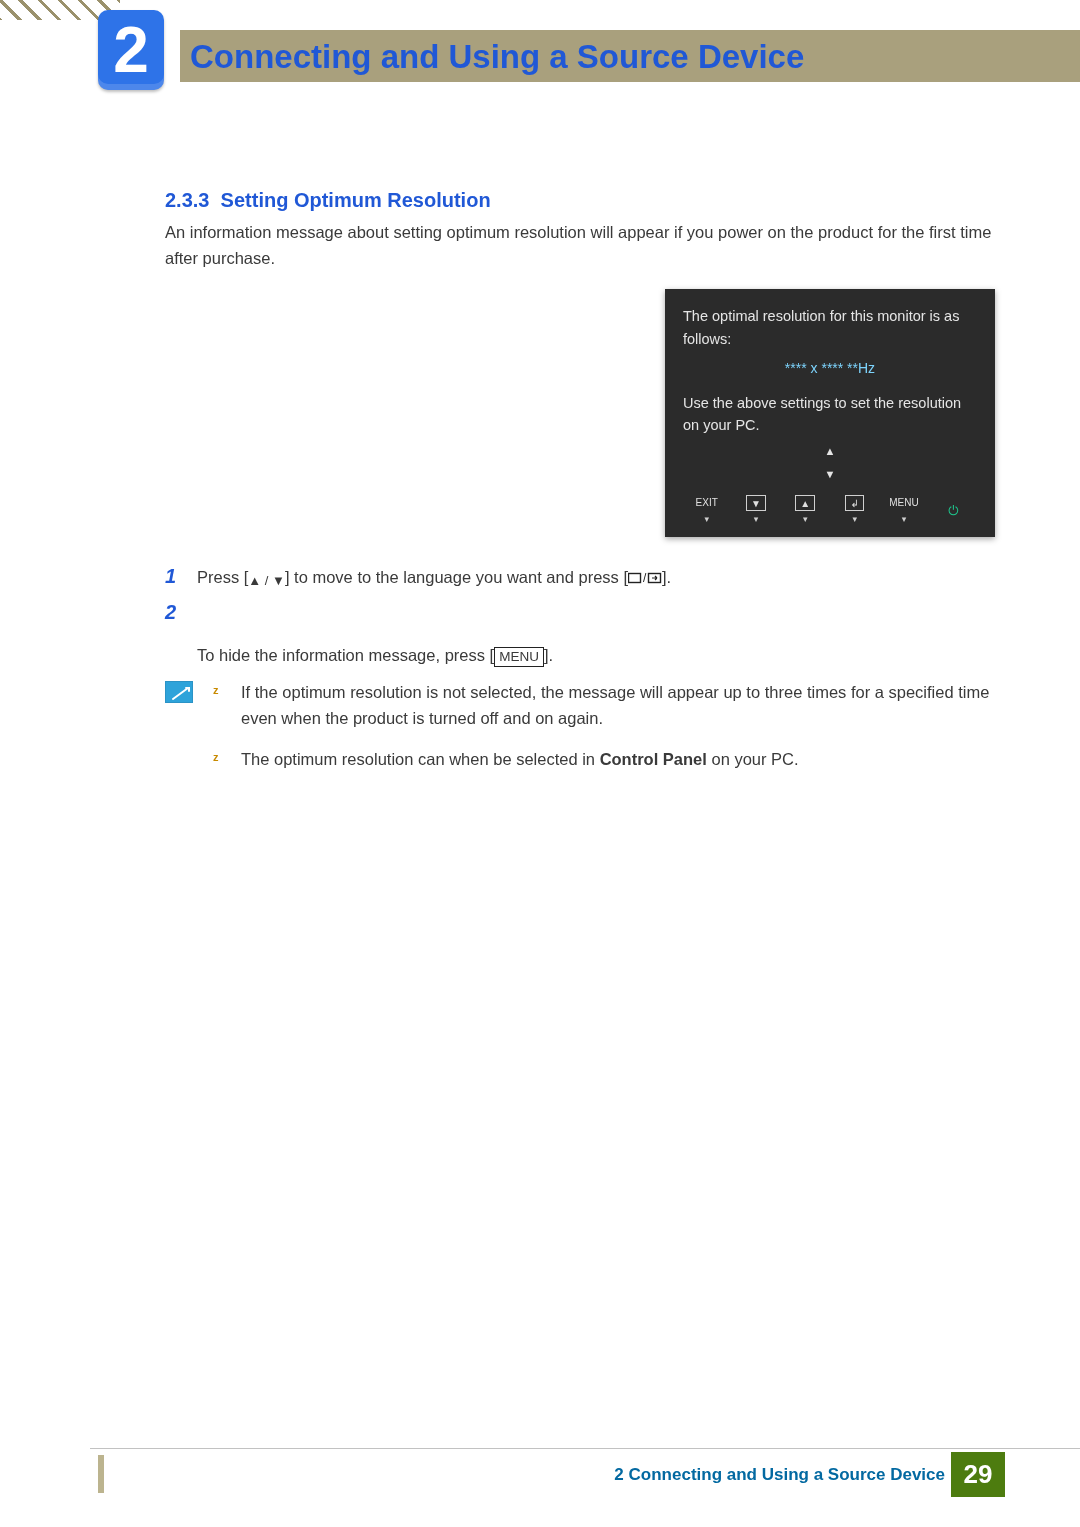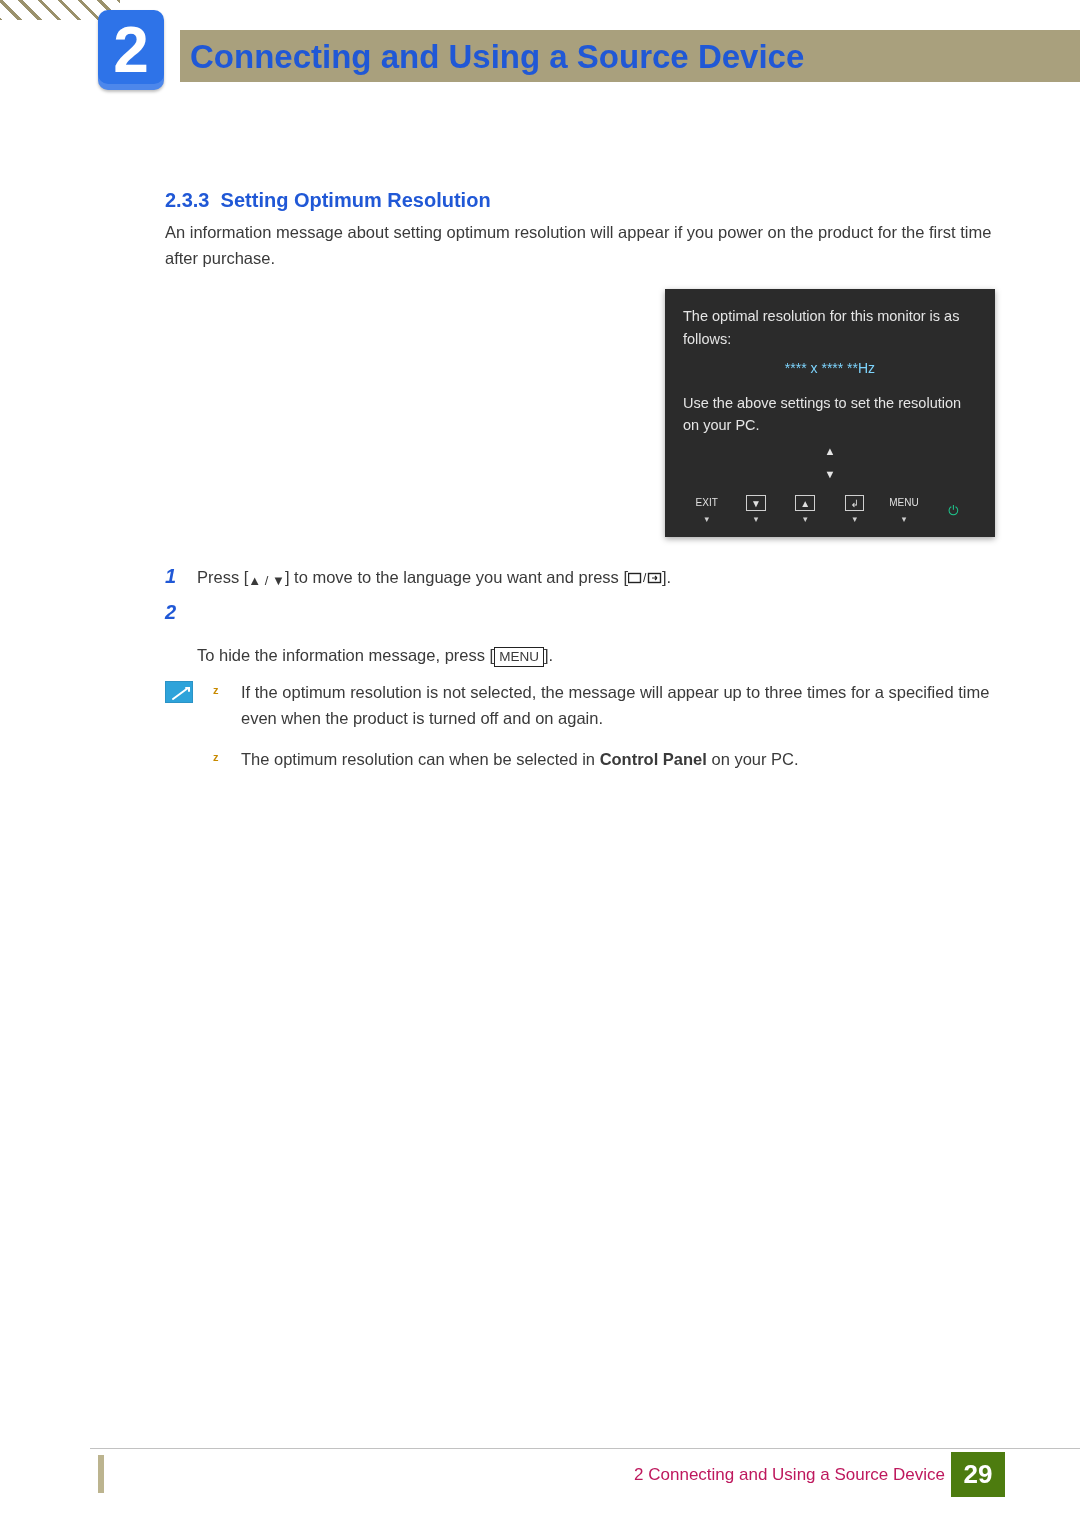--- a/index.html
+++ b/index.html
@@ -199,22 +199,22 @@
   }
   .footer-bar {
     position: absolute;
     left: 98px; bottom: 34px;
     width: 6px; height: 38px;
     background: #bcb48f;
   }
   .footer-title {
     position: absolute;
     right: 135px; bottom: 42px;
-    color: #be185d;
-    font-weight: 400;
+    color: #0369a1;
+    font-weight: 700;
     font-size: 17px;
   }
   .page-badge {
     position: absolute;
     right: 75px; bottom: 30px;
     width: 54px; height: 45px;
     background: #4d7c0f;
     color: #ffffff;
     display: flex; align-items: center; justify-content: center;
     font-size: 26px; font-weight: 700;

